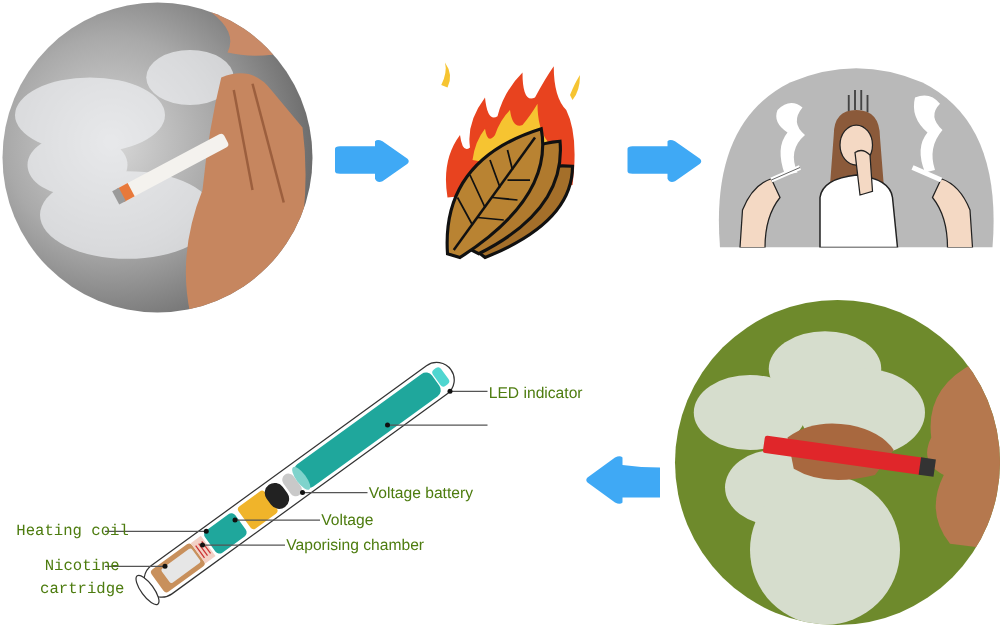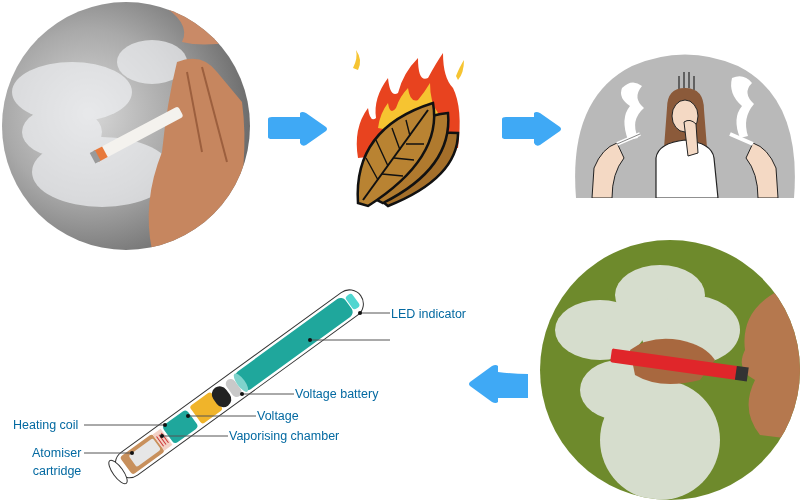--- a/index.html
+++ b/index.html
@@ -1,20 +1,20 @@
 <!DOCTYPE html>
 <html><head>
 <meta charset="utf-8">
 <style>
   html,body{margin:0;padding:0;background:#fff;}
   body{width:800px;height:500px;position:relative;overflow:hidden;font-family:"Liberation Sans",sans-serif;}
   .abs{position:absolute;}
   .circle{border-radius:50%;overflow:hidden;}
-  .label{position:absolute;font-size:12.5px;color:#0369a1;white-space:nowrap;line-height:1.45;}
-  .label.right{text-align:right;}
+  .label{position:absolute;font-size:12.5px;color:#4d7c0f;white-space:nowrap;line-height:1.45;}
+  .label.right{text-align:center;font-family:Liberation Mono, monospace;}
 </style>
 </head>
 <body>
 
 <div class="abs circle" style="left:2px;top:2px;width:248px;height:248px;background:radial-gradient(circle at 35% 45%,#d8d8d8 0%,#a9a9a9 40%,#6f6f6f 75%,#4a4a4a 100%);">
   <svg width="248" height="248" viewBox="0 0 248 248">
 
     <g fill="#eef0f2" opacity="0.7">
       <ellipse cx="70" cy="90" rx="60" ry="30"></ellipse>
       <ellipse cx="100" cy="170" rx="70" ry="35"></ellipse>
@@ -169,16 +169,16 @@
       <circle cx="132" cy="173" r="2"></circle>
     </g>
   </svg>
 
   <div class="label" style="left:391px;top:25px;">LED indicator</div>
   <div class="label" style="left:295px;top:105px;">Voltage battery</div>
   <div class="label" style="left:257px;top:127px;">Voltage</div>
   <div class="label right" style="left:13px;top:136px;">Heating coil</div>
   <div class="label" style="left:229px;top:147px;">Vaporising chamber</div>
   <div class="label right" style="left:32px;top:164px;">
-    <div>Atomiser</div>
+    <div>Nicotine</div>
     <div>cartridge</div>
   </div>
 </div>
 
 </body></html>

